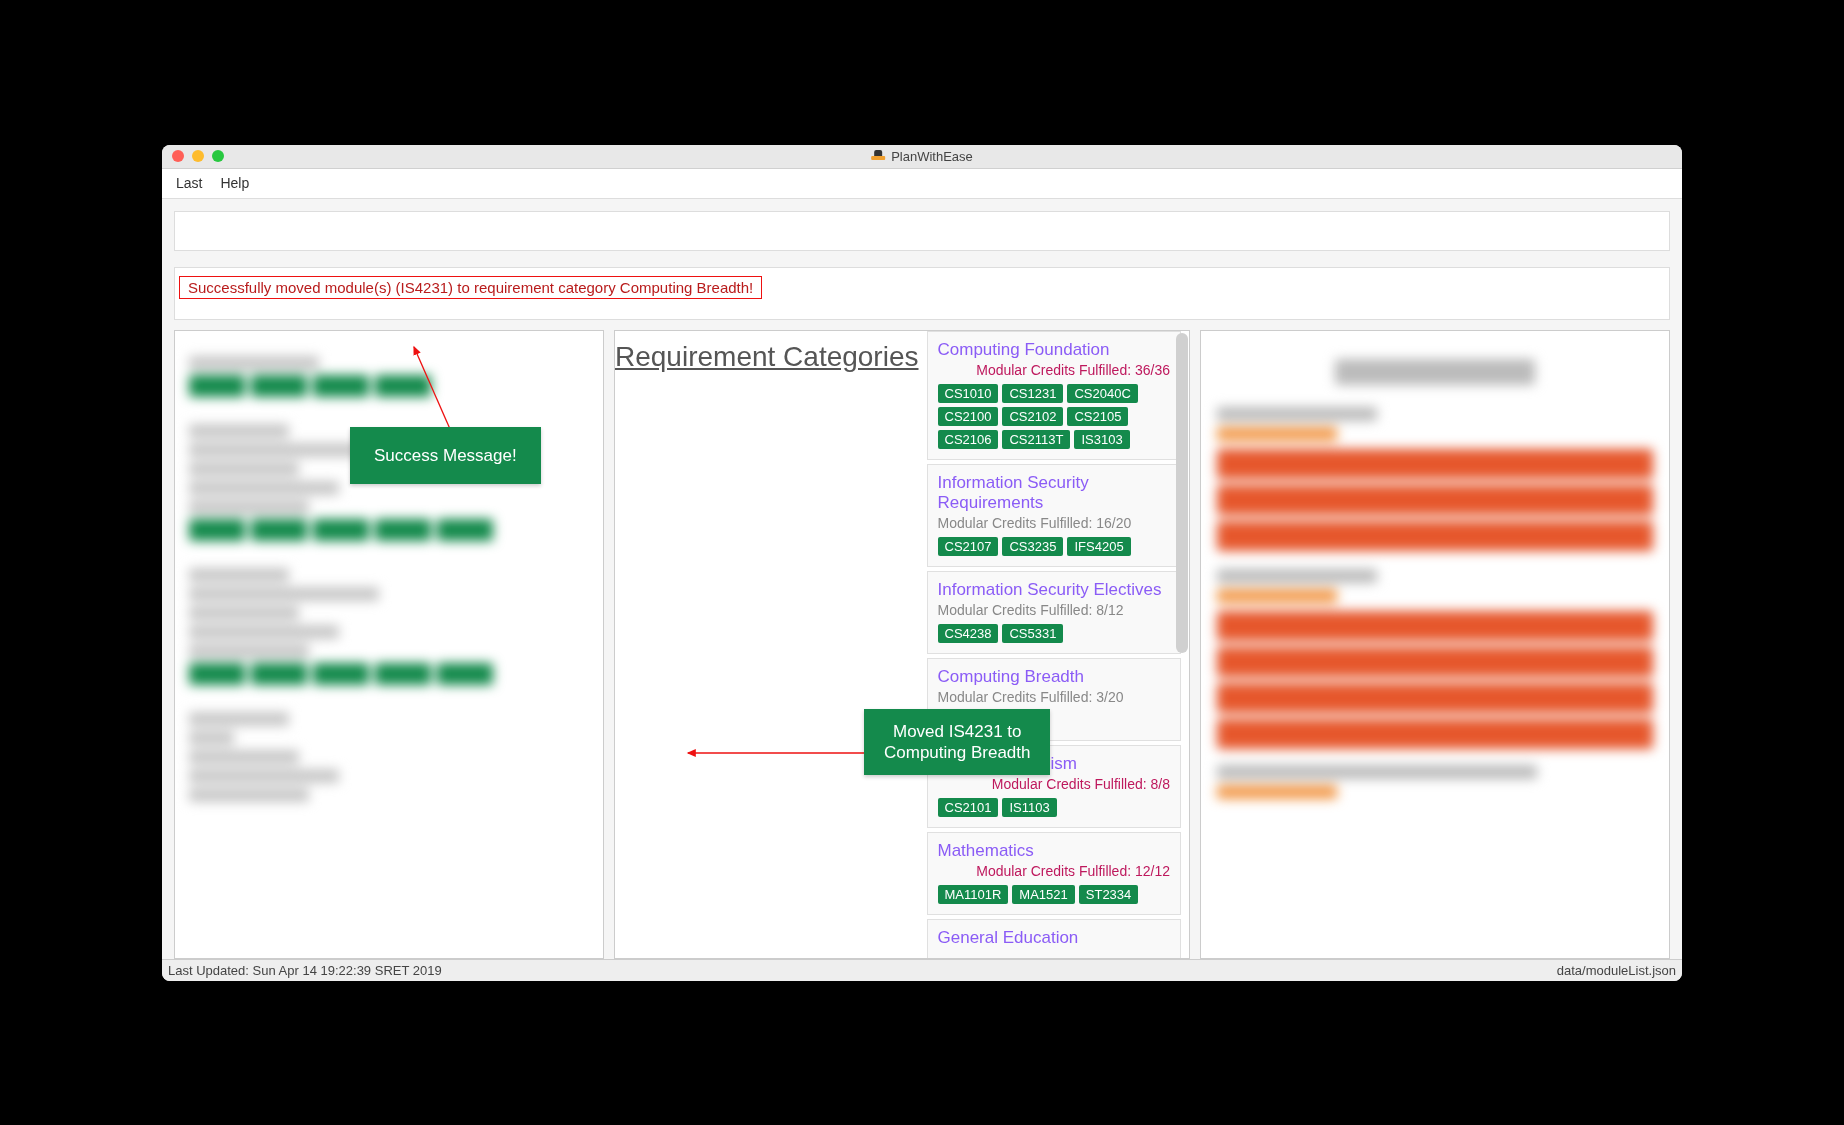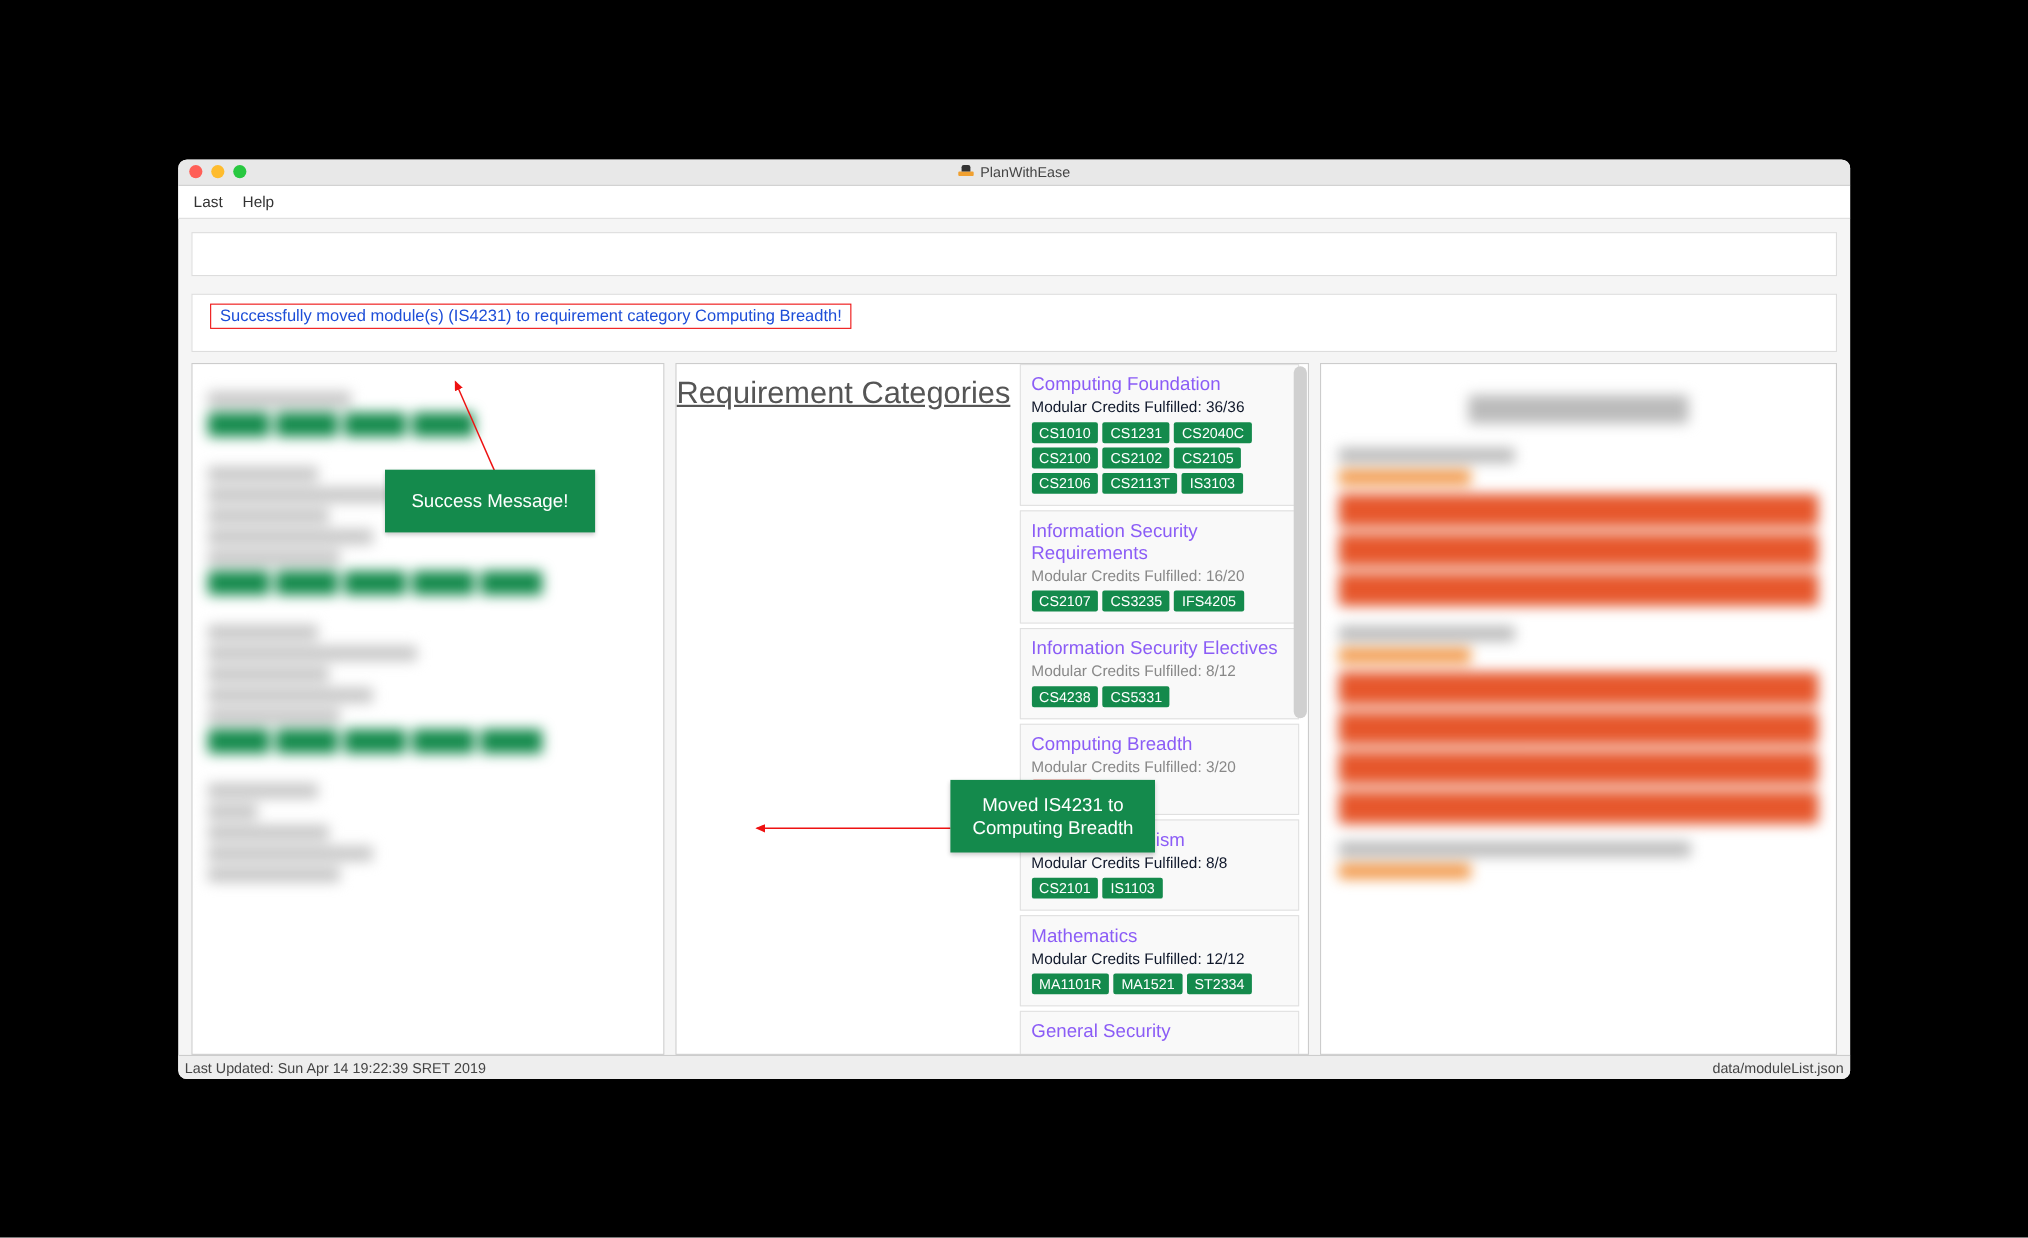--- a/index.html
+++ b/index.html
@@ -49,21 +49,21 @@
 .menubar span{cursor:pointer;}
 .cmdbar{
   margin:12px 12px 0 12px; height:40px; background:#fff; border:1px solid #ddd;
 }
 .msgbox{
   margin:16px 12px 0 12px; background:#fff; border:1px solid #ddd;
   padding:8px 0 20px 0; position:relative;
 }
 .msg-highlight{
   display:inline-block; border:1.5px solid #e11; padding:2px 8px;
-  margin-left:16px; color:#1d4ed8; font-size:15px; font-weight:300;
+  margin-left:4px; color:#b91c1c; font-size:15px; font-weight:300;
 }
 .columns{
   flex:1; display:flex; gap:10px; padding:10px 12px 0 12px; overflow:hidden;
 }
 .col{
   border:1px solid #ccc; background:#fff; position:relative; overflow:hidden;
 }
 .col-left{ flex:0 0 430px; }
 .col-mid{ flex:1; display:flex; flex-direction:row; }
 .col-right{ flex:0 0 470px; }
@@ -73,21 +73,21 @@
   padding:10px 0 14px 0; font-weight:400;
 }
 .mid-list{
   flex:1; overflow-y:auto; padding:0 8px 8px 8px; position:relative;
 }
 .cat{
   border:1px solid #e0e0e0; background:#f9f9f9; padding:8px 10px 10px 10px; margin-bottom:4px;
 }
 .cat-title{ font-size:17px; color:#8b5cf6; font-weight:400; }
 .cat-credits{ font-size:14px; color:#888; margin:2px 0 6px 0; }
-.cat-credits.full{ color:#0f172a; font-weight:500; }
+.cat-credits.full{ color:#be185d; font-weight:500;text-align:right; }
 .tags{ display:flex; flex-wrap:wrap; gap:4px; }
 .tag{
   background:#148a4c; color:#fff; font-size:13px; padding:2px 7px; border-radius:2px;
 }
 .tag.hl{ outline:2px solid #e11; outline-offset:0;font-weight:bold; }
 .footer{
   height:22px; background:#eee; border-top:1px solid #ccc;
   display:flex; justify-content:space-between; align-items:center;
   padding:0 6px; font-size:13px; color:#444;
 }
@@ -242,21 +242,21 @@
           <div class="cat">
             <div class="cat-title">Mathematics</div>
             <div class="cat-credits full">Modular Credits Fulfilled: 12/12</div>
             <div class="tags">
               <span class="tag">MA1101R</span>
               <span class="tag">MA1521</span>
               <span class="tag">ST2334</span>
             </div>
           </div>
           <div class="cat">
-            <div class="cat-title">General Security</div>
+            <div class="cat-title">General Education</div>
           </div>
         </div>
     </div>
 
     <div class="col col-right">
       <div class="blur right-fake">
         <div class="right-title"></div>
         <div class="right-sub"></div>
         <div class="right-line"></div>
         <div class="right-bar"></div>

